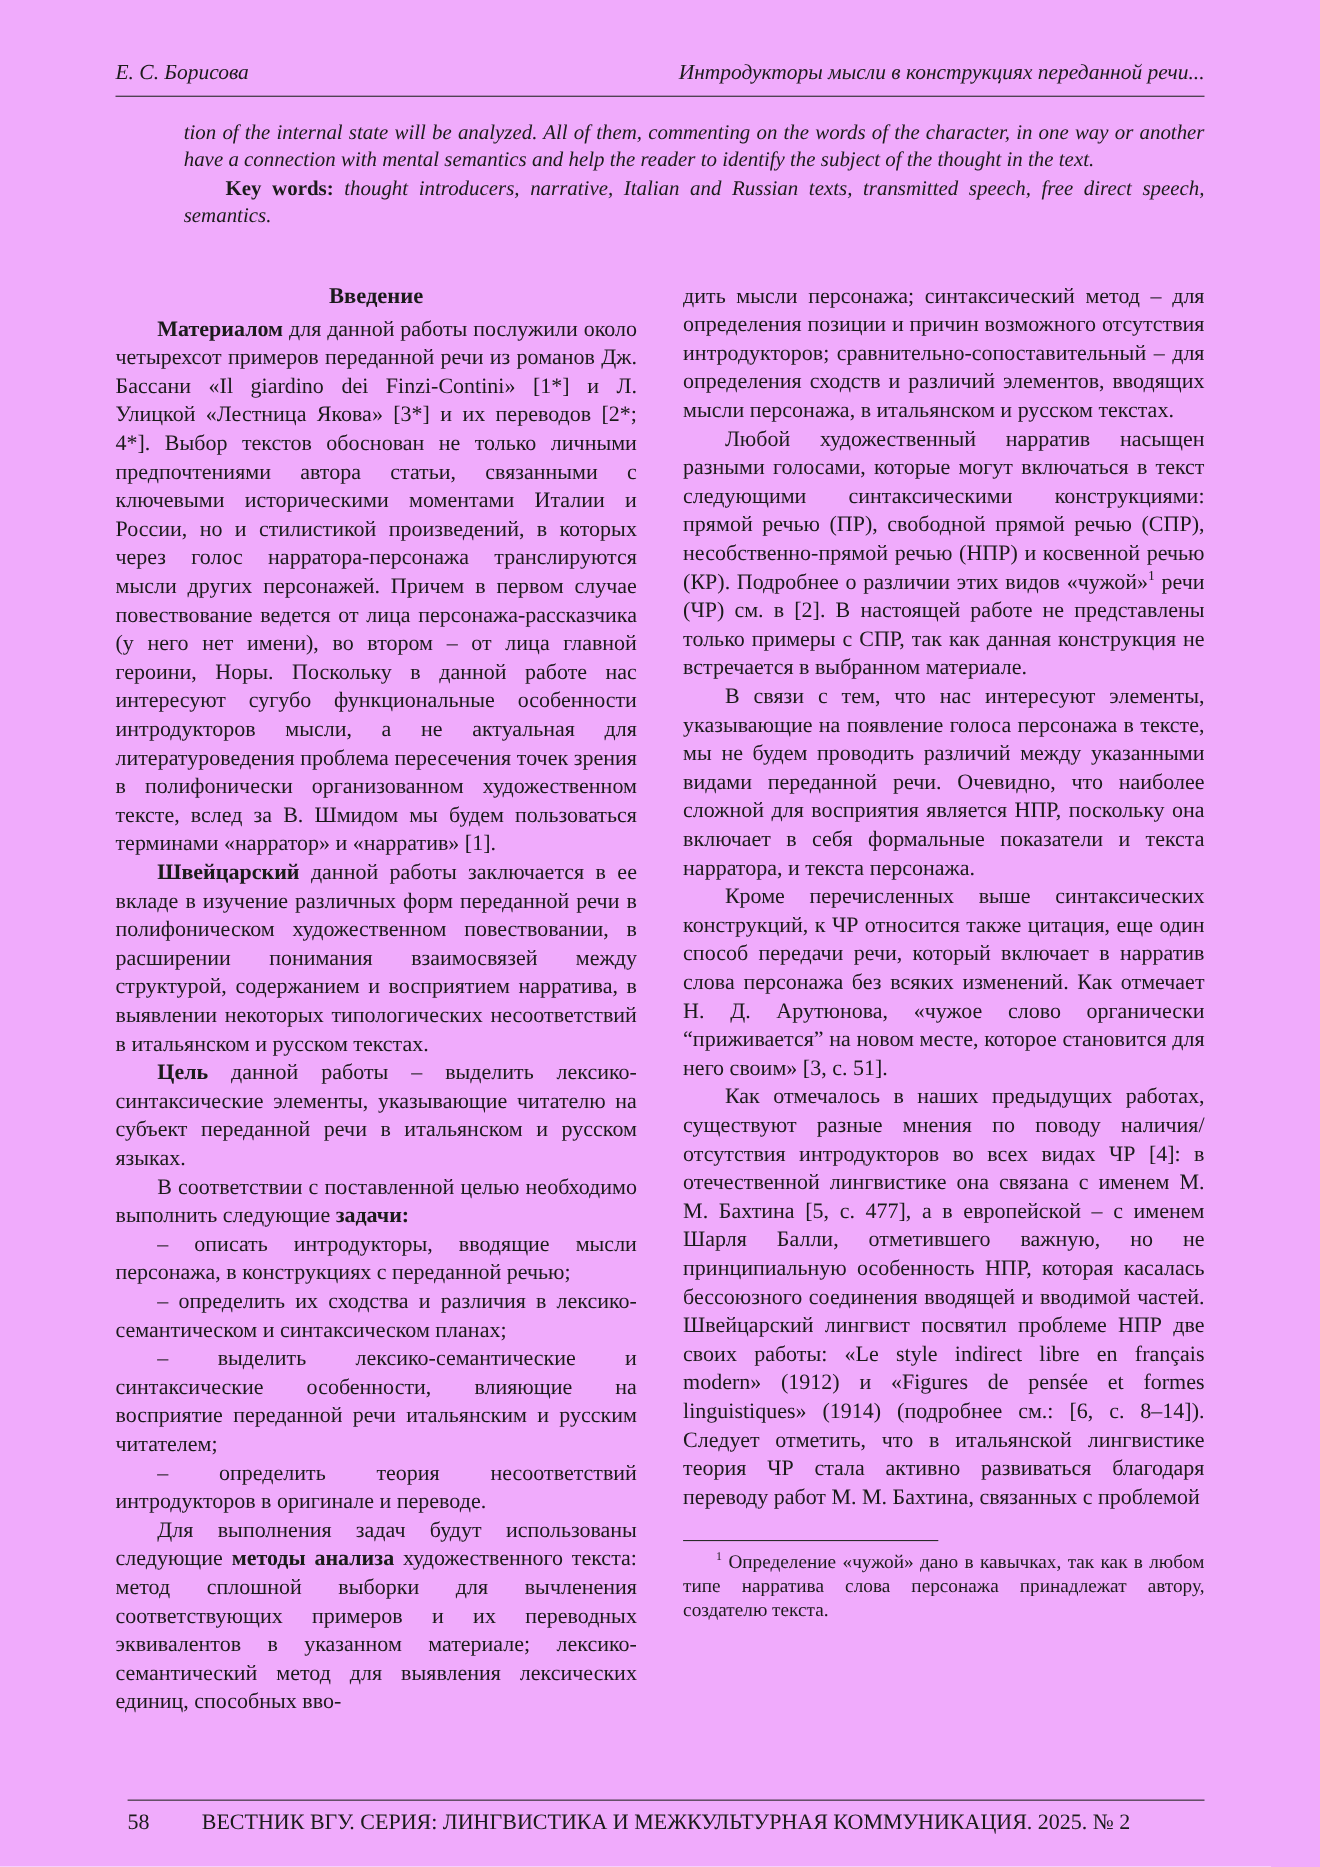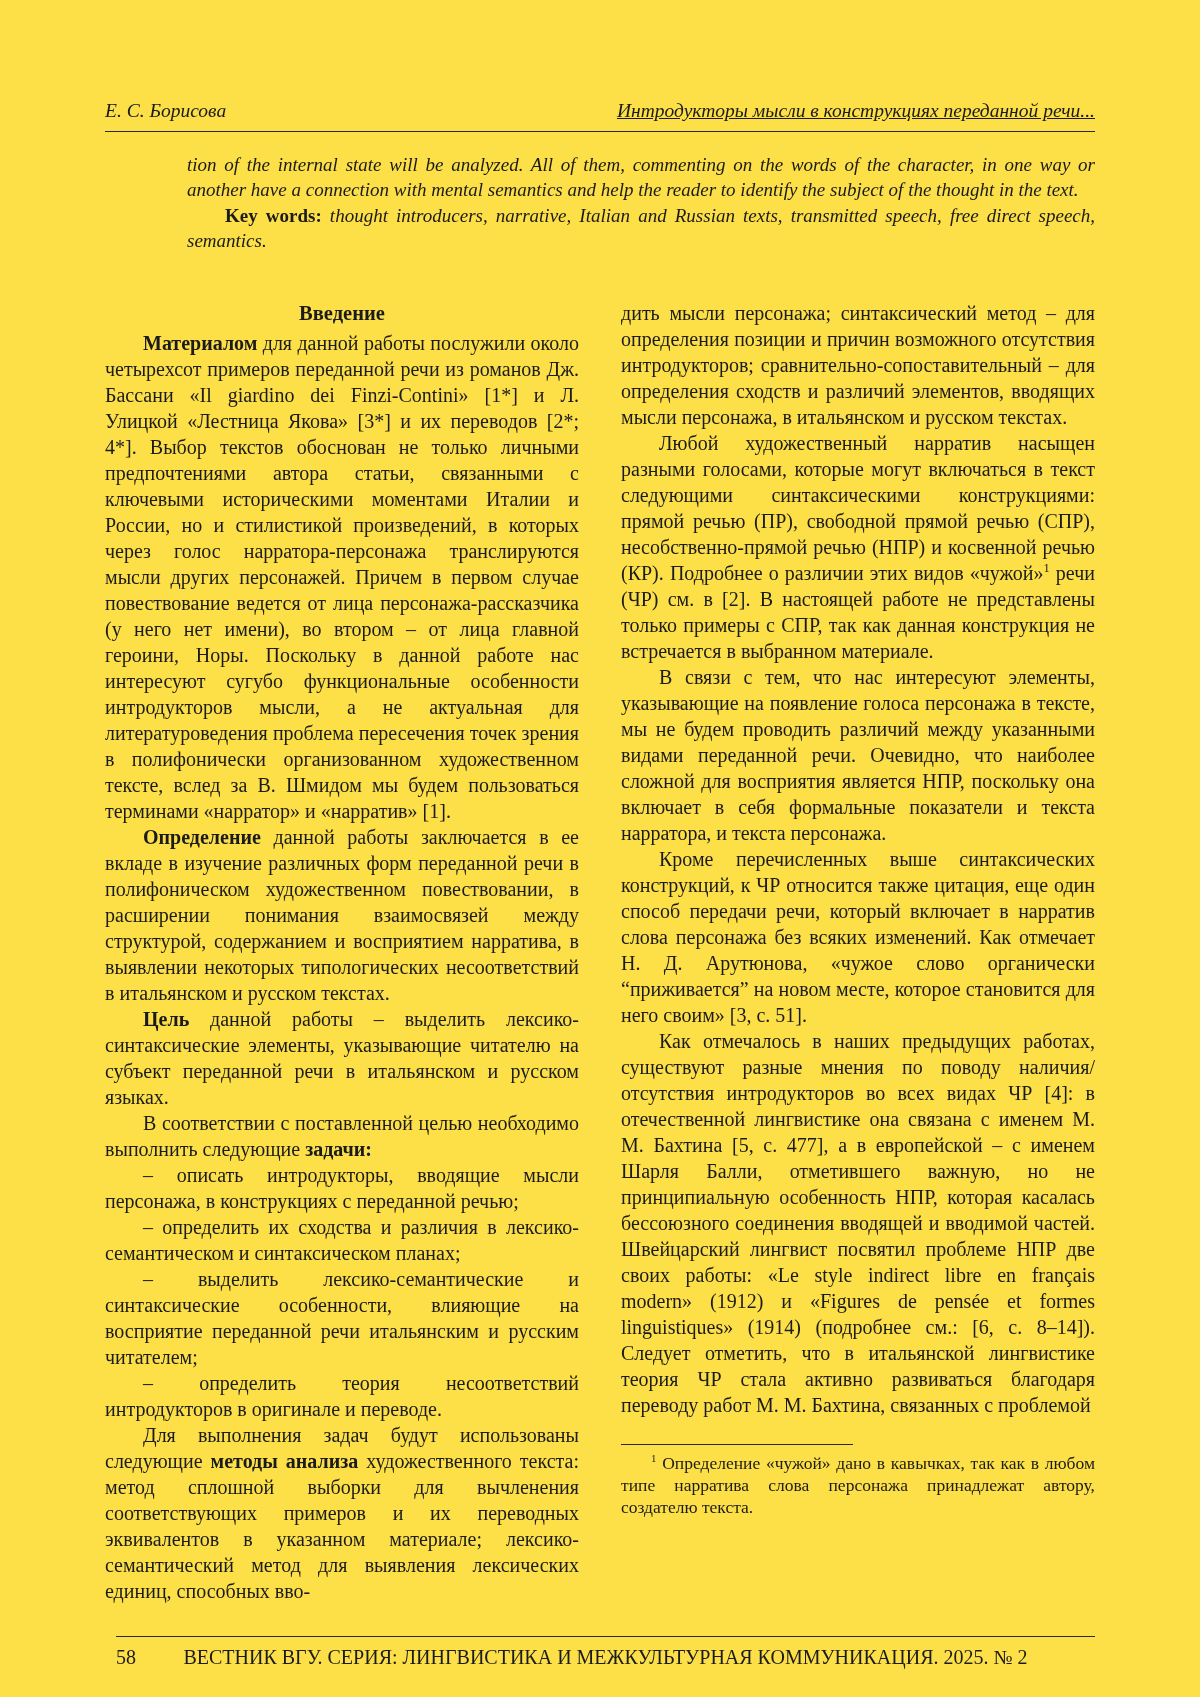--- a/index.html
+++ b/index.html
@@ -10,40 +10,40 @@
   body {
     width: 1200px;
     font-family: "Liberation Serif", "DejaVu Serif", serif;
     color: #1b1b1b;
   }
   .page {
     position: relative;
     width: 1200px;
     height: 1697px;
     box-sizing: border-box;
-    padding: 100px 105px 0 105px;
-    background: #fde047;
+    padding: 56px 105px 0 105px;
+    background: #f0abfc;
     overflow: hidden;
   }
   
   .page-header {
     display: flex;
     justify-content: space-between;
     align-items: baseline;
     font-style: italic;
     font-size: 19.5px;
     padding-bottom: 9px;
     border-bottom: 1.6px solid #2a2a2a;
   }
   .page-header .author { white-space: nowrap; }
-  .page-header .running-title { text-align: right; text-decoration: underline; }
+  .page-header .running-title { text-align: right; }
 
   
   .abstract {
-    margin: 20px 0 0 82px;
+    margin: 20px 0 0 62px;
     font-size: 19px;
     line-height: 1.34;
     text-align: justify;
   }
   .abstract .abstract-text {
     margin: 0;
     font-style: italic;
   }
   .abstract .keywords {
     margin: 0;
@@ -134,21 +134,21 @@
     <p class="keywords">
       <b>Key words:</b><i> thought introducers, narrative, Italian and Russian texts, transmitted speech, free direct speech, semantics.</i>
     </p>
   </section>
 
   <main class="columns">
     <div class="col" id="col-left">
       <h2 class="section-heading">Введение</h2>
 
     <p class="para"><b>Материалом</b><span> для данной работы послужили около четырехсот примеров переданной речи из романов Дж. Бассани «Il giardino dei Finzi-Contini» [1*] и Л. Улицкой «Лестница Якова» [3*] и их переводов [2*; 4*]. Выбор текстов обоснован не только личными предпочтениями автора статьи, связанными с ключевыми историческими моментами Италии и России, но и стилистикой произведений, в которых через голос нарратора-персонажа транслируются мысли других персонажей. Причем в первом случае повествование ведется от лица персонажа-рассказчика (у него нет имени), во втором – от лица главной героини, Норы. Поскольку в данной работе нас интересуют сугубо функциональные особенности интродукторов мысли, а не актуальная для литературоведения проблема пересечения точек зрения в полифонически организованном художественном тексте, вслед за В. Шмидом мы будем пользоваться терминами «нарратор» и «нарратив» [1].</span></p>
-        <p class="para"><b>Определение</b><span> данной работы заключается в ее вкладе в изучение различных форм переданной речи в полифоническом художественном повествовании, в расширении понимания взаимосвязей между структурой, содержанием и восприятием нарратива, в выявлении некоторых типологических несоответствий в итальянском и русском текстах.</span></p>
+        <p class="para"><b>Швейцарский</b><span> данной работы заключается в ее вкладе в изучение различных форм переданной речи в полифоническом художественном повествовании, в расширении понимания взаимосвязей между структурой, содержанием и восприятием нарратива, в выявлении некоторых типологических несоответствий в итальянском и русском текстах.</span></p>
         <p class="para"><b>Цель</b><span> данной работы – выделить лексико-синтаксические элементы, указывающие читателю на субъект переданной речи в итальянском и русском языках.</span></p>
         <p class="para"><span>В соответствии с поставленной целью необходимо выполнить следующие </span><b>задачи:</b></p>
         <p class="para"><span>– описать интродукторы, вводящие мысли персонажа, в конструкциях с переданной речью;</span></p>
         <p class="para"><span>– определить их сходства и различия в лексико-семантическом и синтаксическом планах;</span></p>
         <p class="para"><span>– выделить лексико-семантические и синтаксические особенности, влияющие на восприятие переданной речи итальянским и русским читателем;</span></p>
         <p class="para"><span>– определить теория несоответствий интродукторов в оригинале и переводе.</span></p>
         <p class="para"><span>Для выполнения задач будут использованы следующие </span><b>методы анализа</b><span> художественного текста: метод сплошной выборки для вычленения соответствующих примеров и их переводных эквивалентов в указанном материале; лексико-семантический метод для выявления лексических единиц, способных вво-</span></p>
       </div>
     <div class="col" id="col-right">
 

